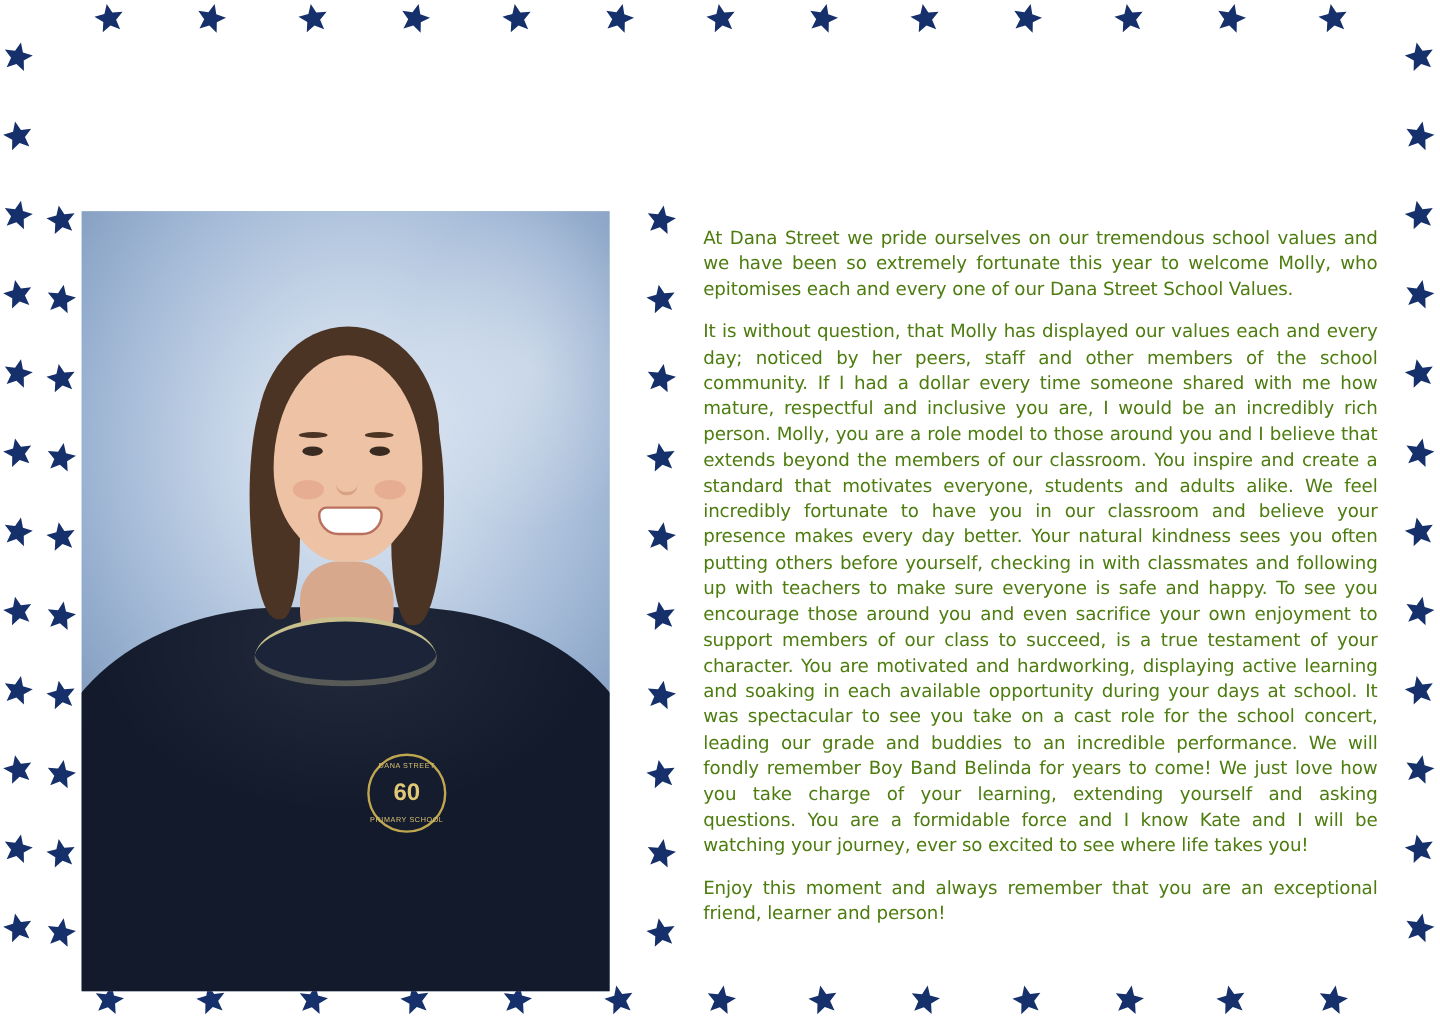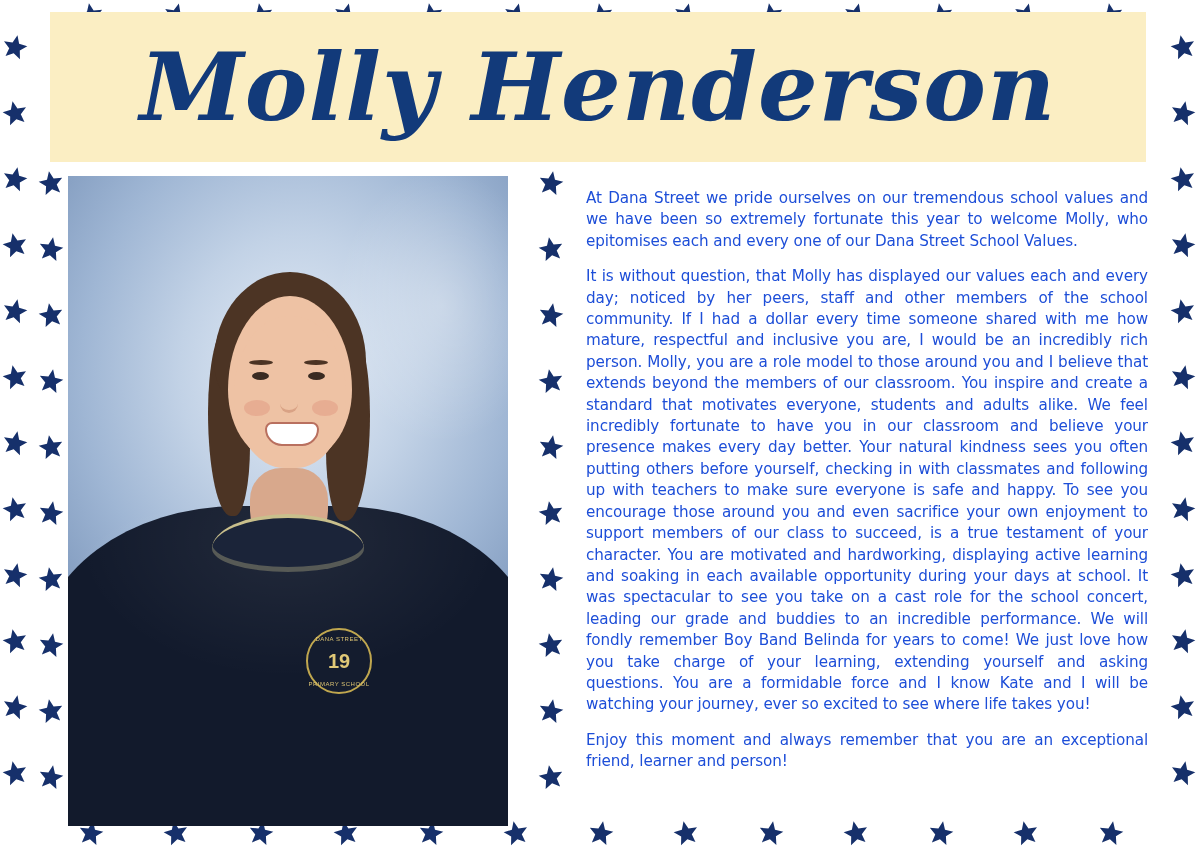--- a/index.html
+++ b/index.html
@@ -266,21 +266,21 @@
     position: absolute;
     left: 586px;
     top: 188px;
     width: 562px;
   }
   .letter p {
     margin: 0 0 14px 0;
     font-family: "DejaVu Sans", "Liberation Sans", sans-serif;
     font-size: 15.2px;
     line-height: 21.4px;
-    color: #1d4ed8;
+    color: #4d7c0f;
     text-align: justify;
     letter-spacing: -0.1px;
   }
   .letter p:last-child { margin-bottom: 0; }
 </style>
 </head>
 <body>
 
 <div id="page">
 
@@ -630,23 +630,20 @@
           <polygon points="12,1 15.1,8.3 23,9 17,14.2 18.8,22 12,17.9 5.2,22 7,14.2 1,9 8.9,8.3" fill="currentColor"></polygon>
         </svg>
       </div>
       <div class="star" style="left: 538px; top: 764px; transform: rotate(-10deg) scale(1); color: rgb(22, 48, 107);">
         <svg viewBox="0 0 24 24" aria-hidden="true">
           <polygon points="12,1 15.1,8.3 23,9 17,14.2 18.8,22 12,17.9 5.2,22 7,14.2 1,9 8.9,8.3" fill="currentColor"></polygon>
         </svg>
       </div>
     </div>
 
-  <div class="title-banner">
-    <div class="title-text">Molly Henderson</div>
-  </div>
 
   <div class="photo-frame">
     <div class="photo-bg"></div>
     <div class="sh-body"></div>
     <div class="sh-shoulder-shadow"></div>
     <div class="sh-neck"></div>
     <div class="sh-collar"></div>
     <div class="sh-hair-left"></div>
     <div class="sh-hair-right"></div>
     <div class="sh-hair"></div>
@@ -655,21 +652,21 @@
     <div class="sh-brow left"></div>
     <div class="sh-brow right"></div>
     <div class="sh-eye left"></div>
     <div class="sh-eye right"></div>
     <div class="sh-cheek left"></div>
     <div class="sh-cheek right"></div>
     <div class="sh-nose"></div>
     <div class="sh-mouth"></div>
     <div class="sh-badge">
       <div class="badge-top">DANA STREET</div>
-      <div class="badge-num">19</div>
+      <div class="badge-num">60</div>
       <div class="badge-bot">PRIMARY SCHOOL</div>
     </div>
   </div>
 
   <div class="letter" id="letter">
       <p>At Dana Street we pride ourselves on our tremendous school values and we have been so extremely fortunate this year to welcome Molly, who epitomises each and every one of our Dana Street School Values.</p>
       <p>It is without question, that Molly has displayed our values each and every day; noticed by her peers, staff and other members of the school community. If I had a dollar every time someone shared with me how mature, respectful and inclusive you are, I would be an incredibly rich person. Molly, you are a role model to those around you and I believe that extends beyond the members of our classroom. You inspire and create a standard that motivates everyone, students and adults alike. We feel incredibly fortunate to have you in our classroom and believe your presence makes every day better. Your natural kindness sees you often putting others before yourself, checking in with classmates and following up with teachers to make sure everyone is safe and happy. To see you encourage those around you and even sacrifice your own enjoyment to support members of our class to succeed, is a true testament of your character. You are motivated and hardworking, displaying active learning and soaking in each available opportunity during your days at school. It was spectacular to see you take on a cast role for the school concert, leading our grade and buddies to an incredible performance. We will fondly remember Boy Band Belinda for years to come! We just love how you take charge of your learning, extending yourself and asking questions. You are a formidable force and I know Kate and I will be watching your journey, ever so excited to see where life takes you!</p>
       <p>Enjoy this moment and always remember that you are an exceptional friend, learner and person!</p>
     </div>
 

